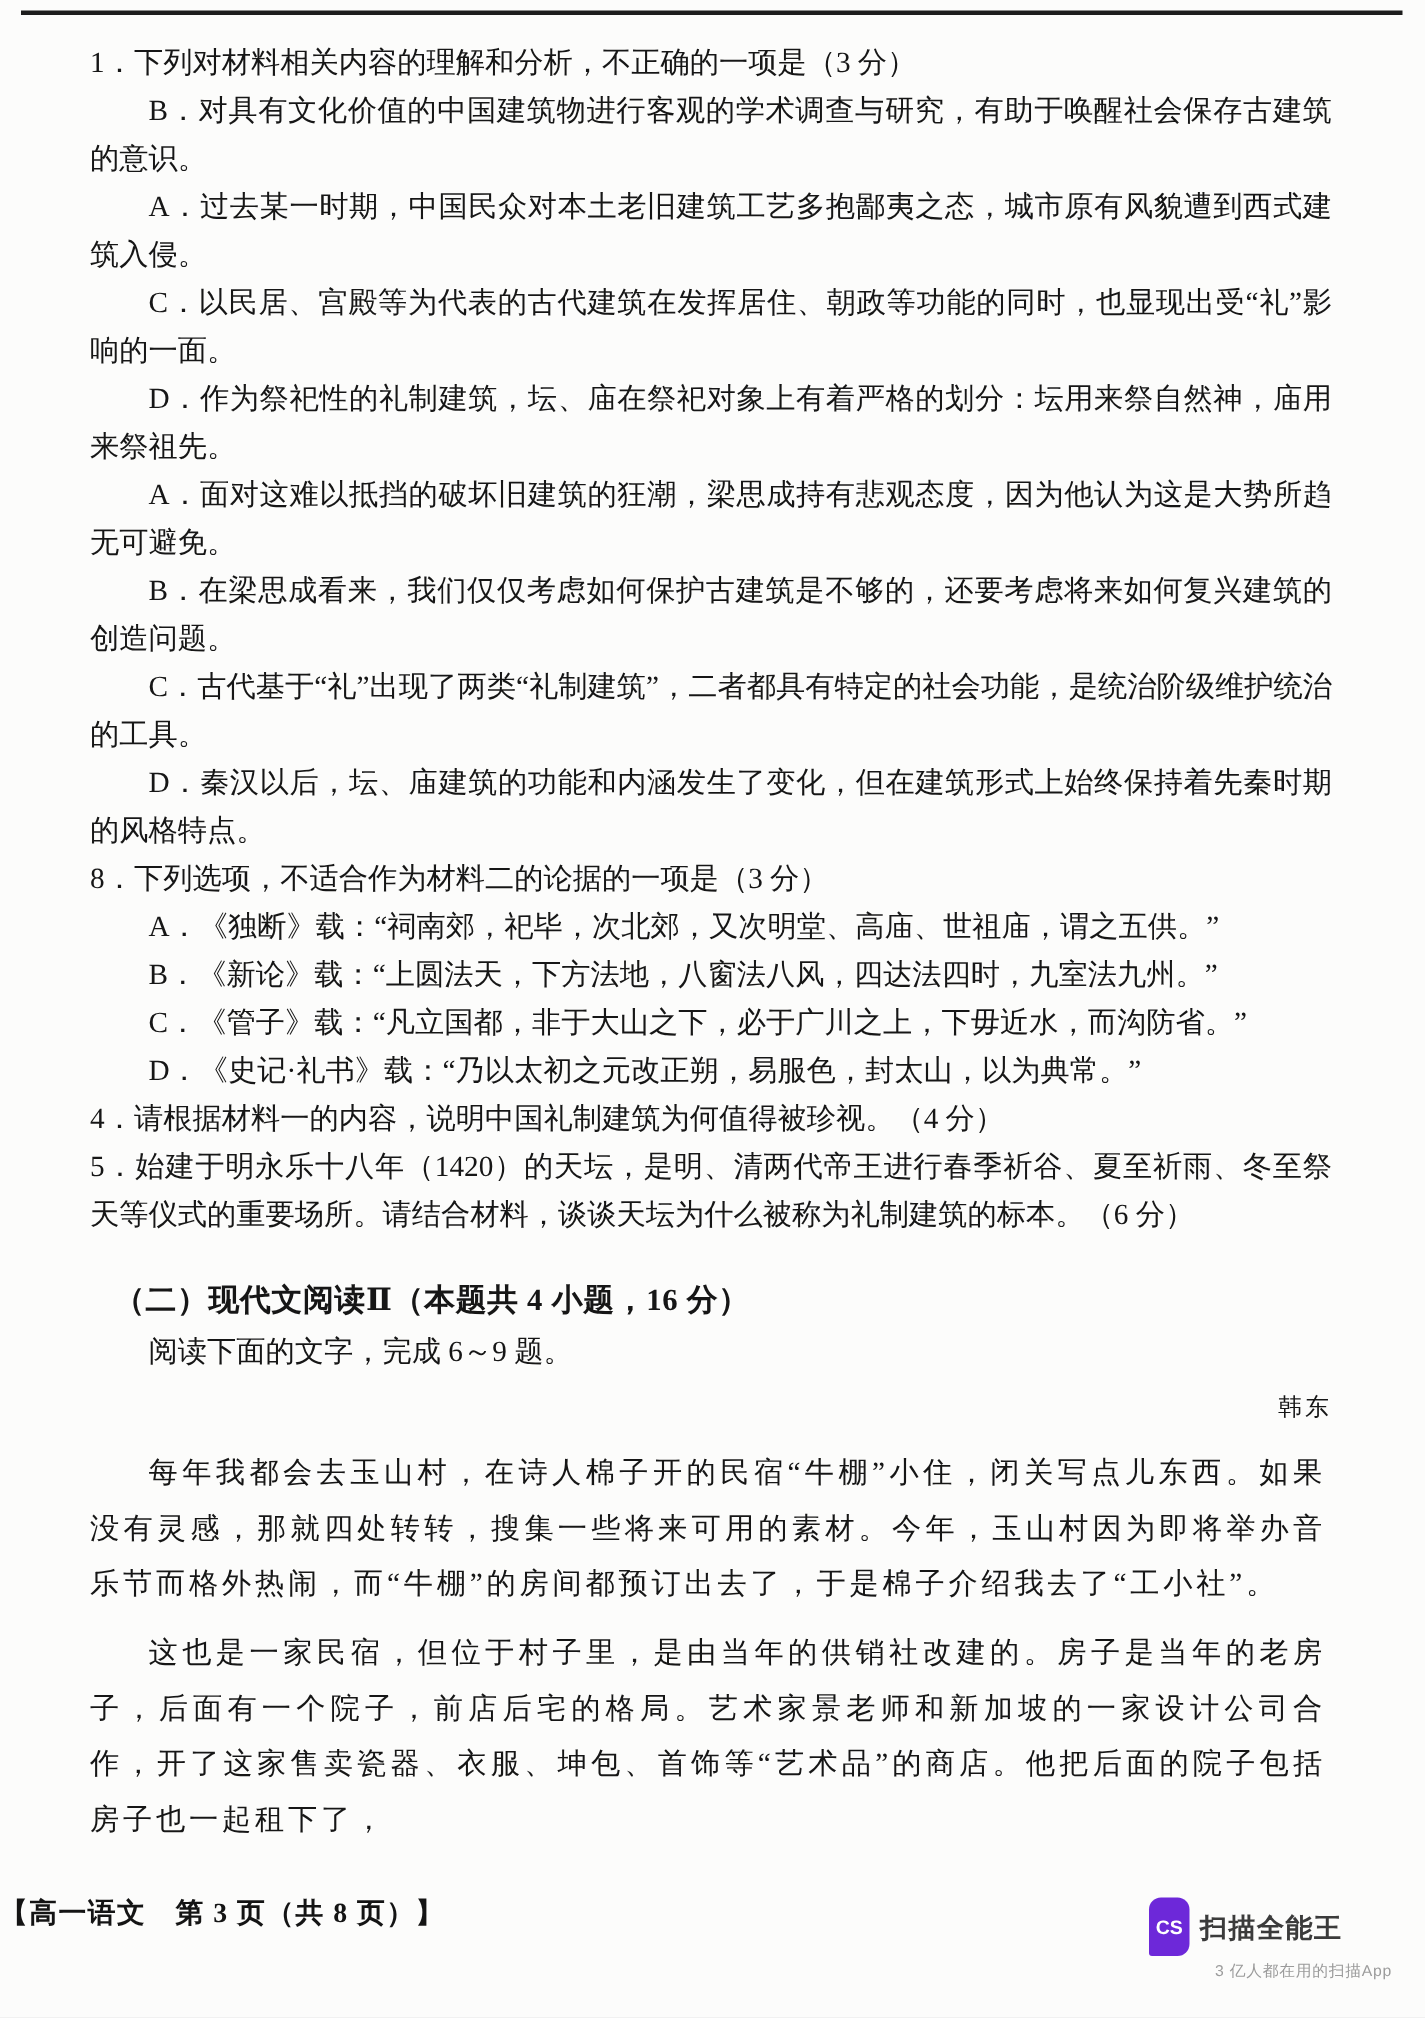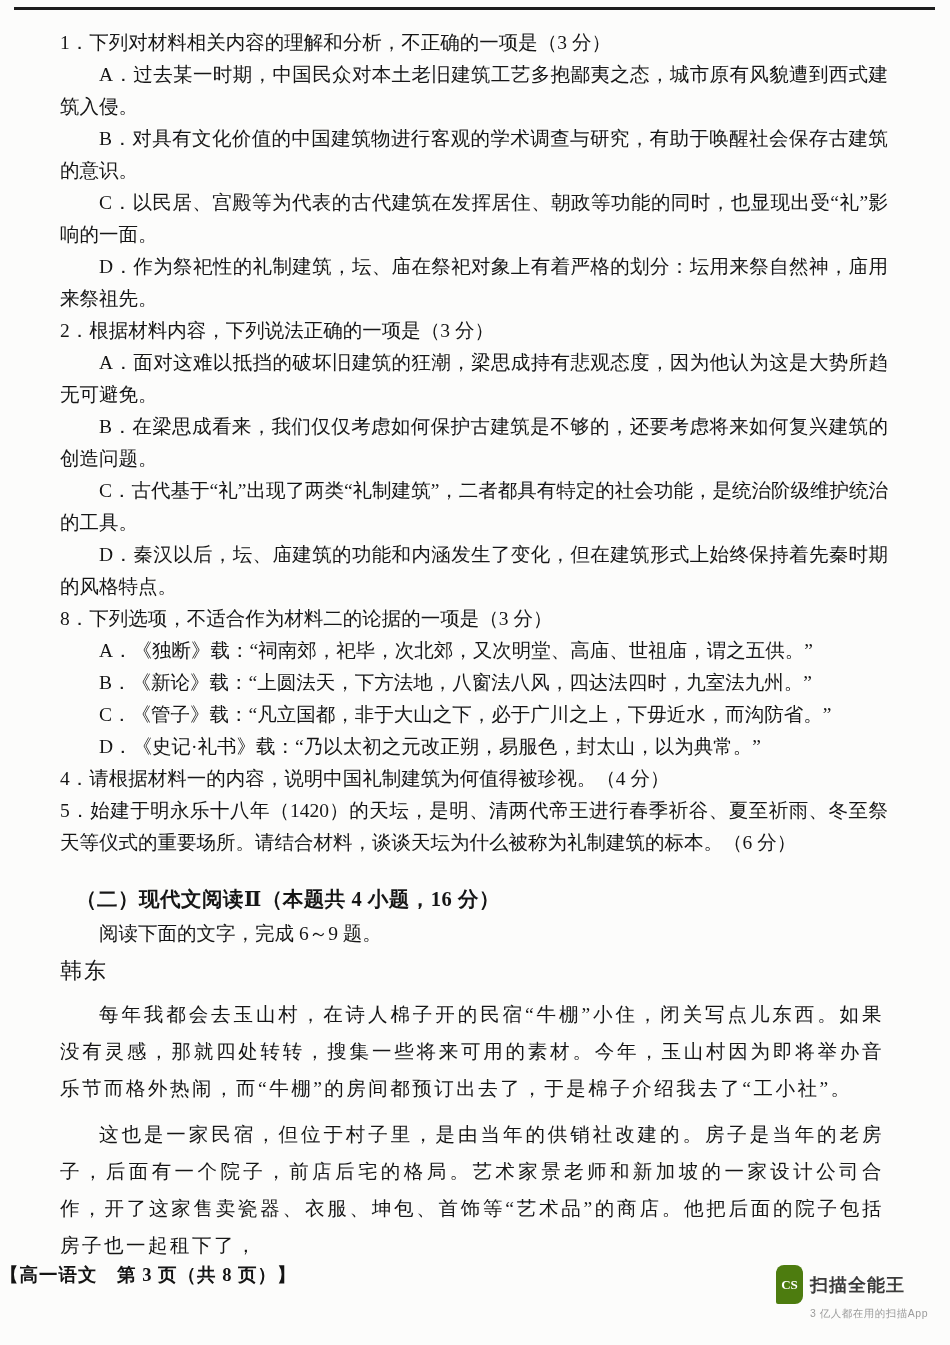--- a/index.html
+++ b/index.html
@@ -41,22 +41,22 @@
   .instruction { text-indent: 2em; margin: 3px 0 0 0; }
   .essay-title {
     text-align: center;
     font-weight: bold;
     font-size: 20px;
     margin: 9px 0 0 0;
     letter-spacing: 2px;
     text-indent: 0;
   }
   .essay-author {
-    text-align: left;
-    font-size: 22px;
+    text-align: right;
+    font-size: 16px;
     margin: 5px 0 0 0;
     letter-spacing: 2px;
     text-indent: 0;
   }
   .essay-para {
     text-indent: 2em;
     margin: 9px 4px 0 0;
     letter-spacing: 2.5px;
     line-height: 37px;
   }
@@ -70,62 +70,61 @@
     letter-spacing: 1px;
     color: #141414;
   }
   .watermark {
     position: absolute;
     right: 22px; bottom: 24px;
   }
   .wm-row { display: flex; align-items: center; gap: 7px; }
   .wm-logo {
     width: 27px; height: 39px;
-    background: #4d7c0f;
+    background: #6d28d9;
     color: #fff;
-    font-family: Liberation Serif, serif;
+    font-family: Liberation Sans, sans-serif;
     font-weight: bold;
     font-size: 13px;
     display: flex; align-items: center; justify-content: center;
     border-radius: 8px 8px 8px 2px;
   }
   .wm-brand {
     font-family: "Liberation Sans", sans-serif;
     font-weight: bold;
     font-size: 18px;
     color: #3b3b3b;
     letter-spacing: 1px;
   }
   .wm-tagline {
     font-family: "Liberation Sans", sans-serif;
     font-size: 10.5px;
     color: #9b9b9b;
     margin-top: 3px;
-    margin-left: 34px;
+    margin-left: 44px;
     letter-spacing: 0.5px;
   }
 </style>
 </head>
 <body>
 
 <div class="page">
   <div class="scan-top"></div>
 
   <div class="content">
 
     <section class="question">
       <p class="stem">1．下列对材料相关内容的理解和分析，不正确的一项是（3 分）</p>
+      <p class="option">B．对具有文化价值的中国建筑物进行客观的学术调查与研究，有助于唤醒社会保存古建筑的意识。</p>
       <p class="option">A．过去某一时期，中国民众对本土老旧建筑工艺多抱鄙夷之态，城市原有风貌遭到西式建筑入侵。</p>
-      <p class="option">B．对具有文化价值的中国建筑物进行客观的学术调查与研究，有助于唤醒社会保存古建筑的意识。</p>
       <p class="option">C．以民居、宫殿等为代表的古代建筑在发挥居住、朝政等功能的同时，也显现出受“礼”影响的一面。</p>
       <p class="option">D．作为祭祀性的礼制建筑，坛、庙在祭祀对象上有着严格的划分：坛用来祭自然神，庙用来祭祖先。</p>
     </section>
 
     <section class="question">
-      <p class="stem">2．根据材料内容，下列说法正确的一项是（3 分）</p>
       <p class="option">A．面对这难以抵挡的破坏旧建筑的狂潮，梁思成持有悲观态度，因为他认为这是大势所趋无可避免。</p>
       <p class="option">B．在梁思成看来，我们仅仅考虑如何保护古建筑是不够的，还要考虑将来如何复兴建筑的创造问题。</p>
       <p class="option">C．古代基于“礼”出现了两类“礼制建筑”，二者都具有特定的社会功能，是统治阶级维护统治的工具。</p>
       <p class="option">D．秦汉以后，坛、庙建筑的功能和内涵发生了变化，但在建筑形式上始终保持着先秦时期的风格特点。</p>
     </section>
 
     <section class="question">
       <p class="stem">8．下列选项，不适合作为材料二的论据的一项是（3 分）</p>
       <p class="option">A．《独断》载：“祠南郊，祀毕，次北郊，又次明堂、高庙、世祖庙，谓之五供。”</p>
       <p class="option">B．《新论》载：“上圆法天，下方法地，八窗法八风，四达法四时，九室法九州。”</p>

